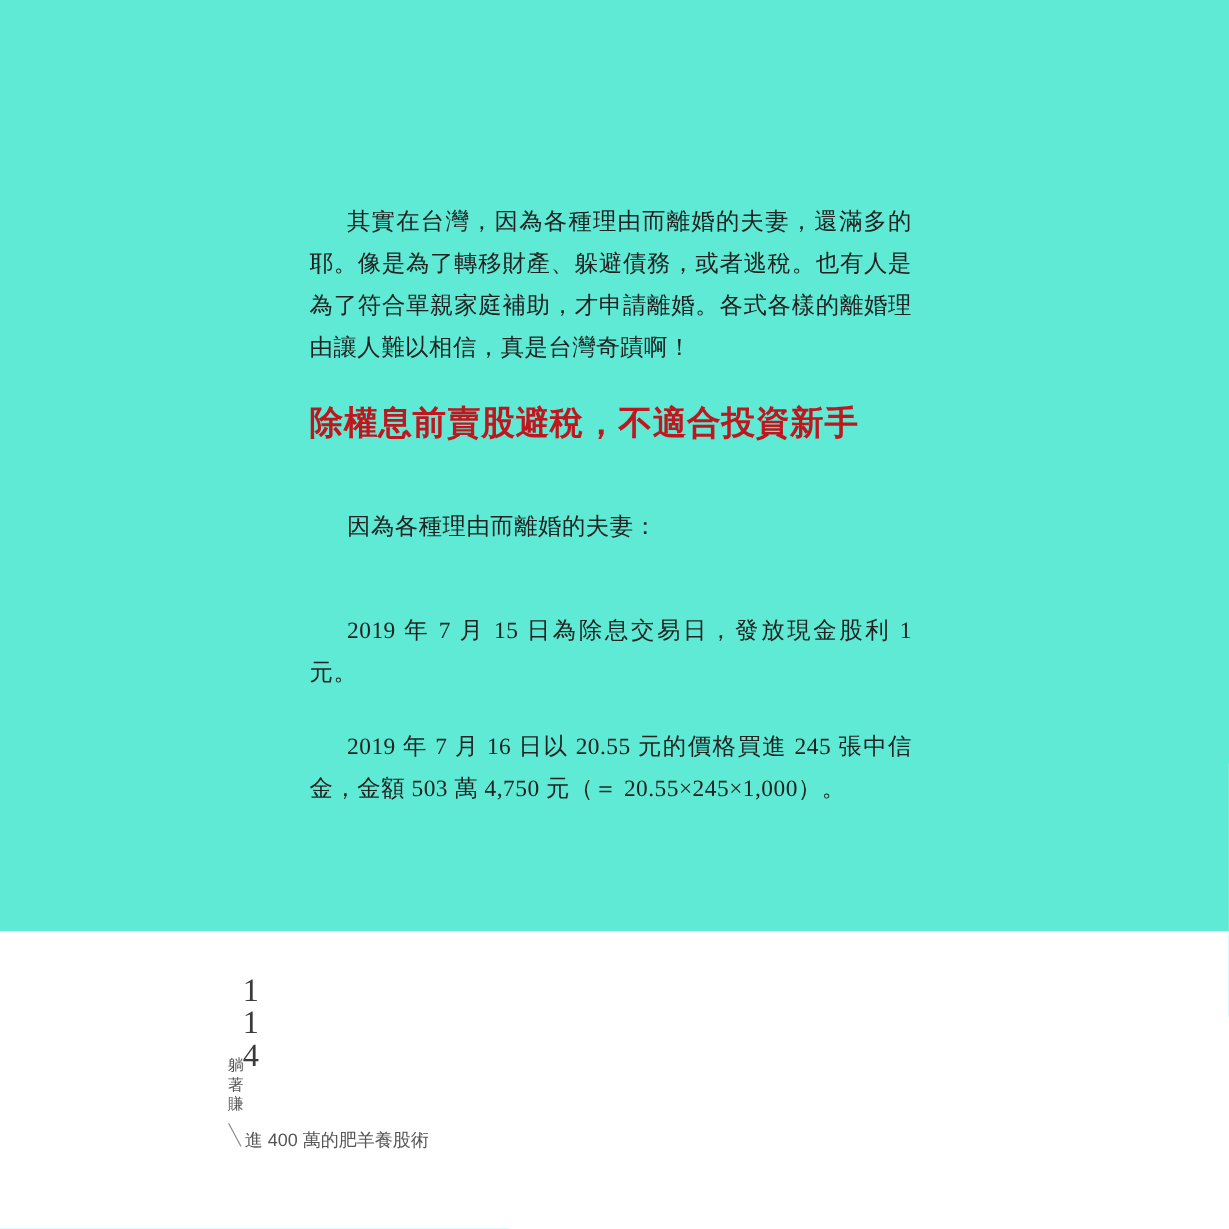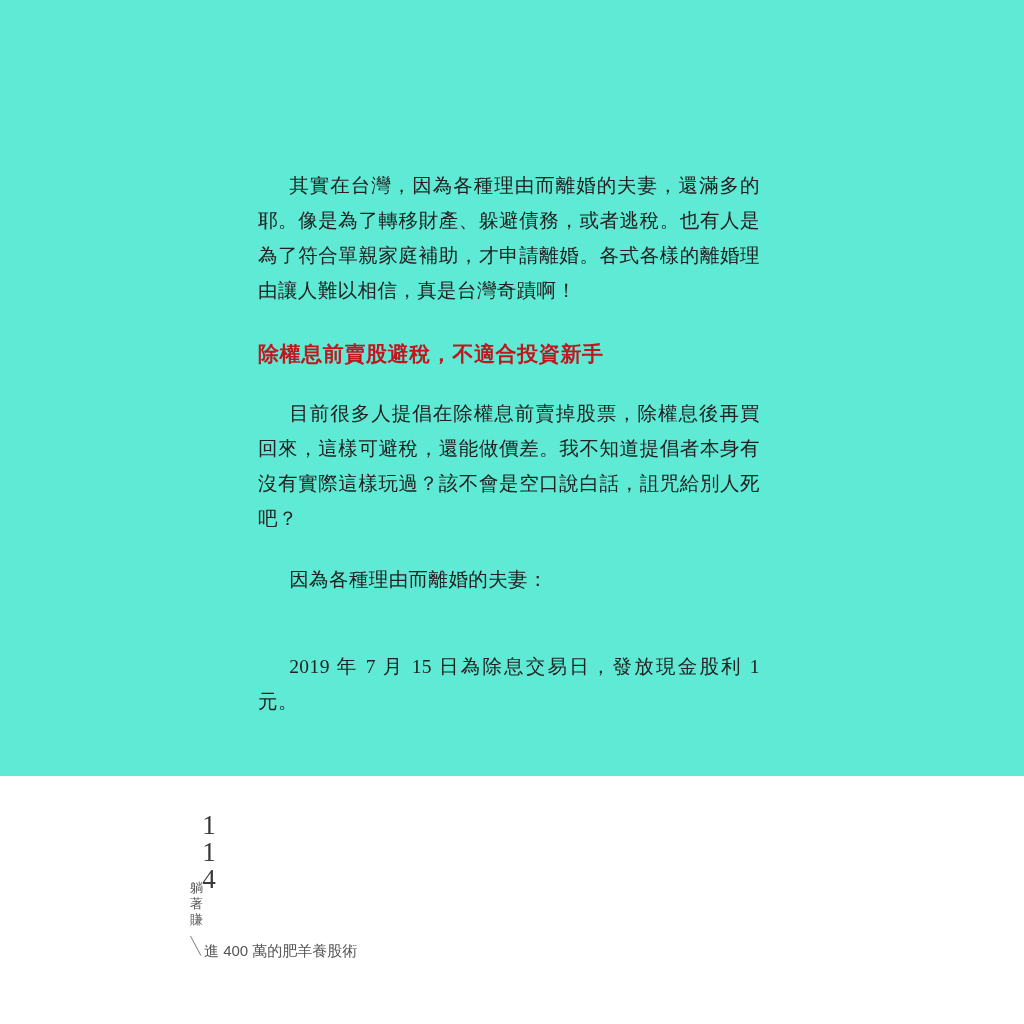--- a/index.html
+++ b/index.html
@@ -38,21 +38,21 @@
     text-justify: inter-ideograph;
   }
   .para.indent {
     text-indent: 1.6em;
   }
   .gap-med { height: 26px; }
   .gap-heading-top { height: 30px; }
   .gap-heading-bottom { height: 26px; }
 
   .section-heading {
-    font-size: 21px;
+    font-size: 28px;
     font-weight: bold;
     color: #c0161e;
     letter-spacing: 0.6px;
     line-height: 32px;
     font-family: Liberation Serif, serif;
   }
 
   
   .folio {
     position: absolute;
@@ -128,35 +128,35 @@
   <div class="text-column">
 
     <p class="para indent">其實在台灣，因為各種理由而離婚的夫妻，還滿多的耶。像是為了轉移財產、躲避債務，或者逃稅。也有人是為了符合單親家庭補助，才申請離婚。各式各樣的離婚理由讓人難以相信，真是台灣奇蹟啊！</p>
 
     <div class="gap-heading-top"></div>
 
     <div class="section-heading">除權息前賣股避稅，不適合投資新手</div>
 
     <div class="gap-heading-bottom"></div>
 
-    <p class="para indent">目前很多人提倡在除權息前賣掉股票，除權息後再買回來，這樣可避稅，還能做價差。我不知道提倡者本身有沒有實際這樣玩過？該不會是空口說白話，詛咒給別人死吧？</p>
 
     <div class="gap-med"></div>
 
     <p class="para indent">因為各種理由而離婚的夫妻：</p>
 
     <div class="gap-med"></div>
 
 
     <div class="gap-med"></div>
 
     <p class="para indent">2019 年 7 月 15 日為除息交易日，發放現金股利 1 元。</p>
 
     <div class="gap-med"></div>
 
+    <p class="para indent">2019 年 7 月 16 日以 20.55 元的價格買進 245 張中信金，金額 503 萬 4,750 元（＝ 20.55×245×1,000）。</p>
 
   </div>
 
   <div class="folio">
     <div class="digits">
       <span>1</span>
       <span>1</span>
       <span>4</span>
     </div>
   </div>

